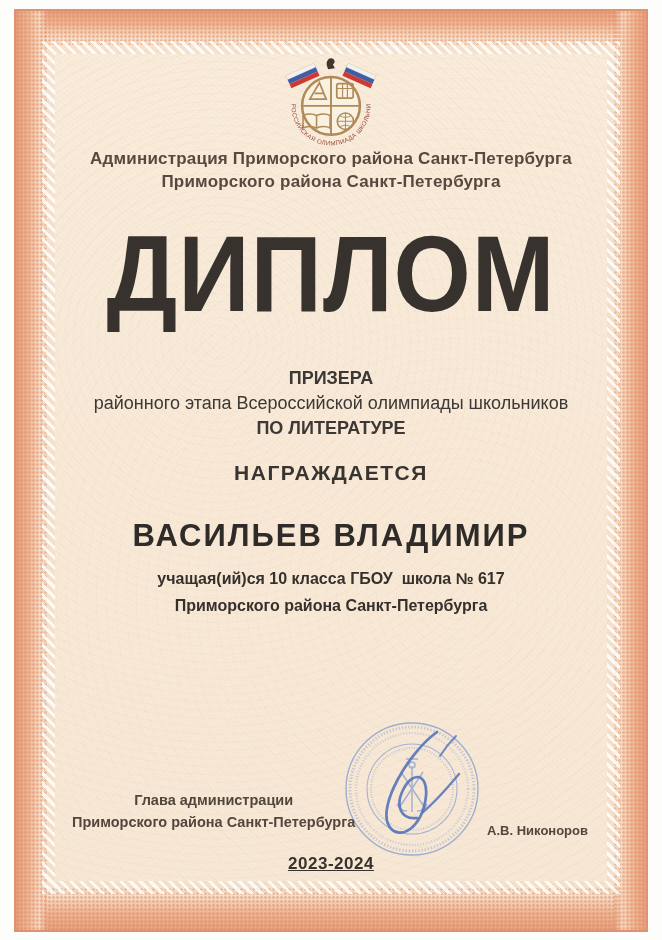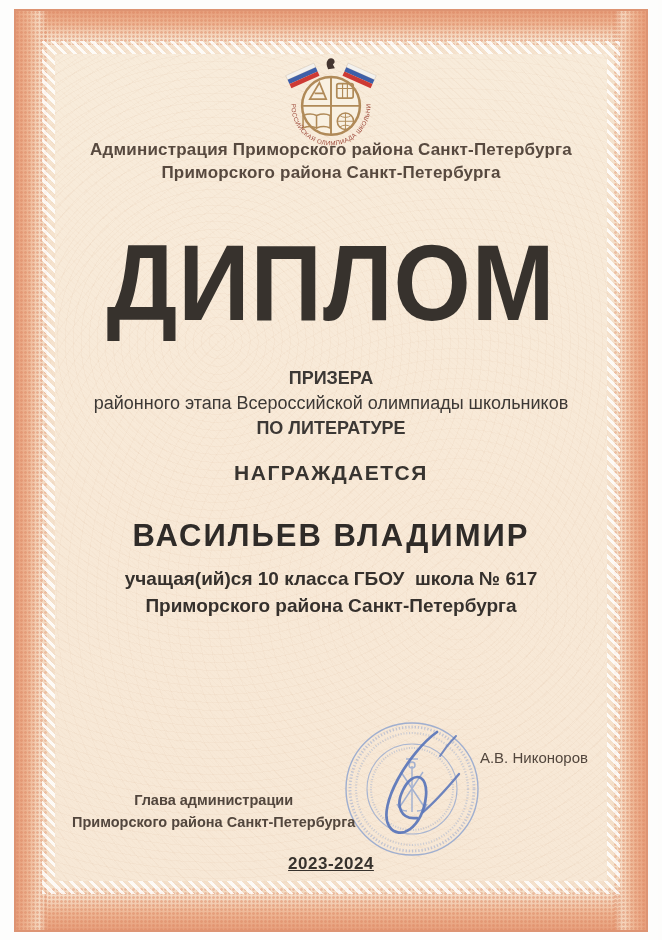--- a/index.html
+++ b/index.html
@@ -43,35 +43,35 @@
   .lattice{
     position:absolute;left:26px;right:26px;top:30px;bottom:36px;
     border:13px solid transparent;
     border-image:repeating-linear-gradient(45deg, rgba(255,255,255,.8) 0 3px, rgba(238,205,175,.28) 3px 7px) 13;
     pointer-events:none;
   }
   .content{position:absolute;inset:0;}
   .centered{position:absolute;left:0;width:100%;text-align:center;}
 
   .logo-wrap{top:44px;}
-  .org{top:127px;font-size:17px;font-weight:700;line-height:23px;
+  .org{top:136px;font-size:17px;font-weight:700;line-height:23px;
        color:#57493f;letter-spacing:.2px;}
-  .title{top:218px;font-size:108px;font-weight:700;line-height:1;
+  .title{top:209px;font-size:108px;font-weight:700;line-height:1;
        color:#37322d;white-space:nowrap;}
   .title span{display:inline-block;transform:scaleX(.92);letter-spacing:1px;}
   .award{top:355px;font-size:18px;line-height:25px;color:#3c3835;text-align:center;}
   .award .strong{font-weight:700;}
   .presented{top:450px;font-size:21px;font-weight:700;letter-spacing:1.5px;color:#383430;}
   .name{top:507px;font-size:31px;font-weight:700;letter-spacing:2px;color:#2f2b28;}
-  .school{top:554px;font-size:19px;font-weight:700;line-height:27px;color:#35302c;}
+  .school{top:554px;font-size:16px;font-weight:700;line-height:27px;color:#35302c;}
   .school .line{white-space:pre-wrap;}
   .stamp-wrap{position:absolute;left:321px;top:703px;width:150px;height:150px;}
   .sig-left{position:absolute;left:56px;top:779px;font-size:14.5px;font-weight:700;
        line-height:21.5px;color:#52463d;text-align:center;}
-  .sig-right{position:absolute;right:58px;top:738px;font-size:15px;font-weight:400;
+  .sig-right{position:absolute;right:58px;top:812px;font-size:13px;font-weight:700;
        color:#52463d;}
   .year{top:843px;font-size:17px;font-weight:700;letter-spacing:.5px;color:#37322d;text-decoration:underline;}
 </style>
 </head>
 <body>
 
 <div class="cert">
   <div class="band band-top"></div>
   <div class="band band-bottom"></div>
   <div class="band band-left"></div>

